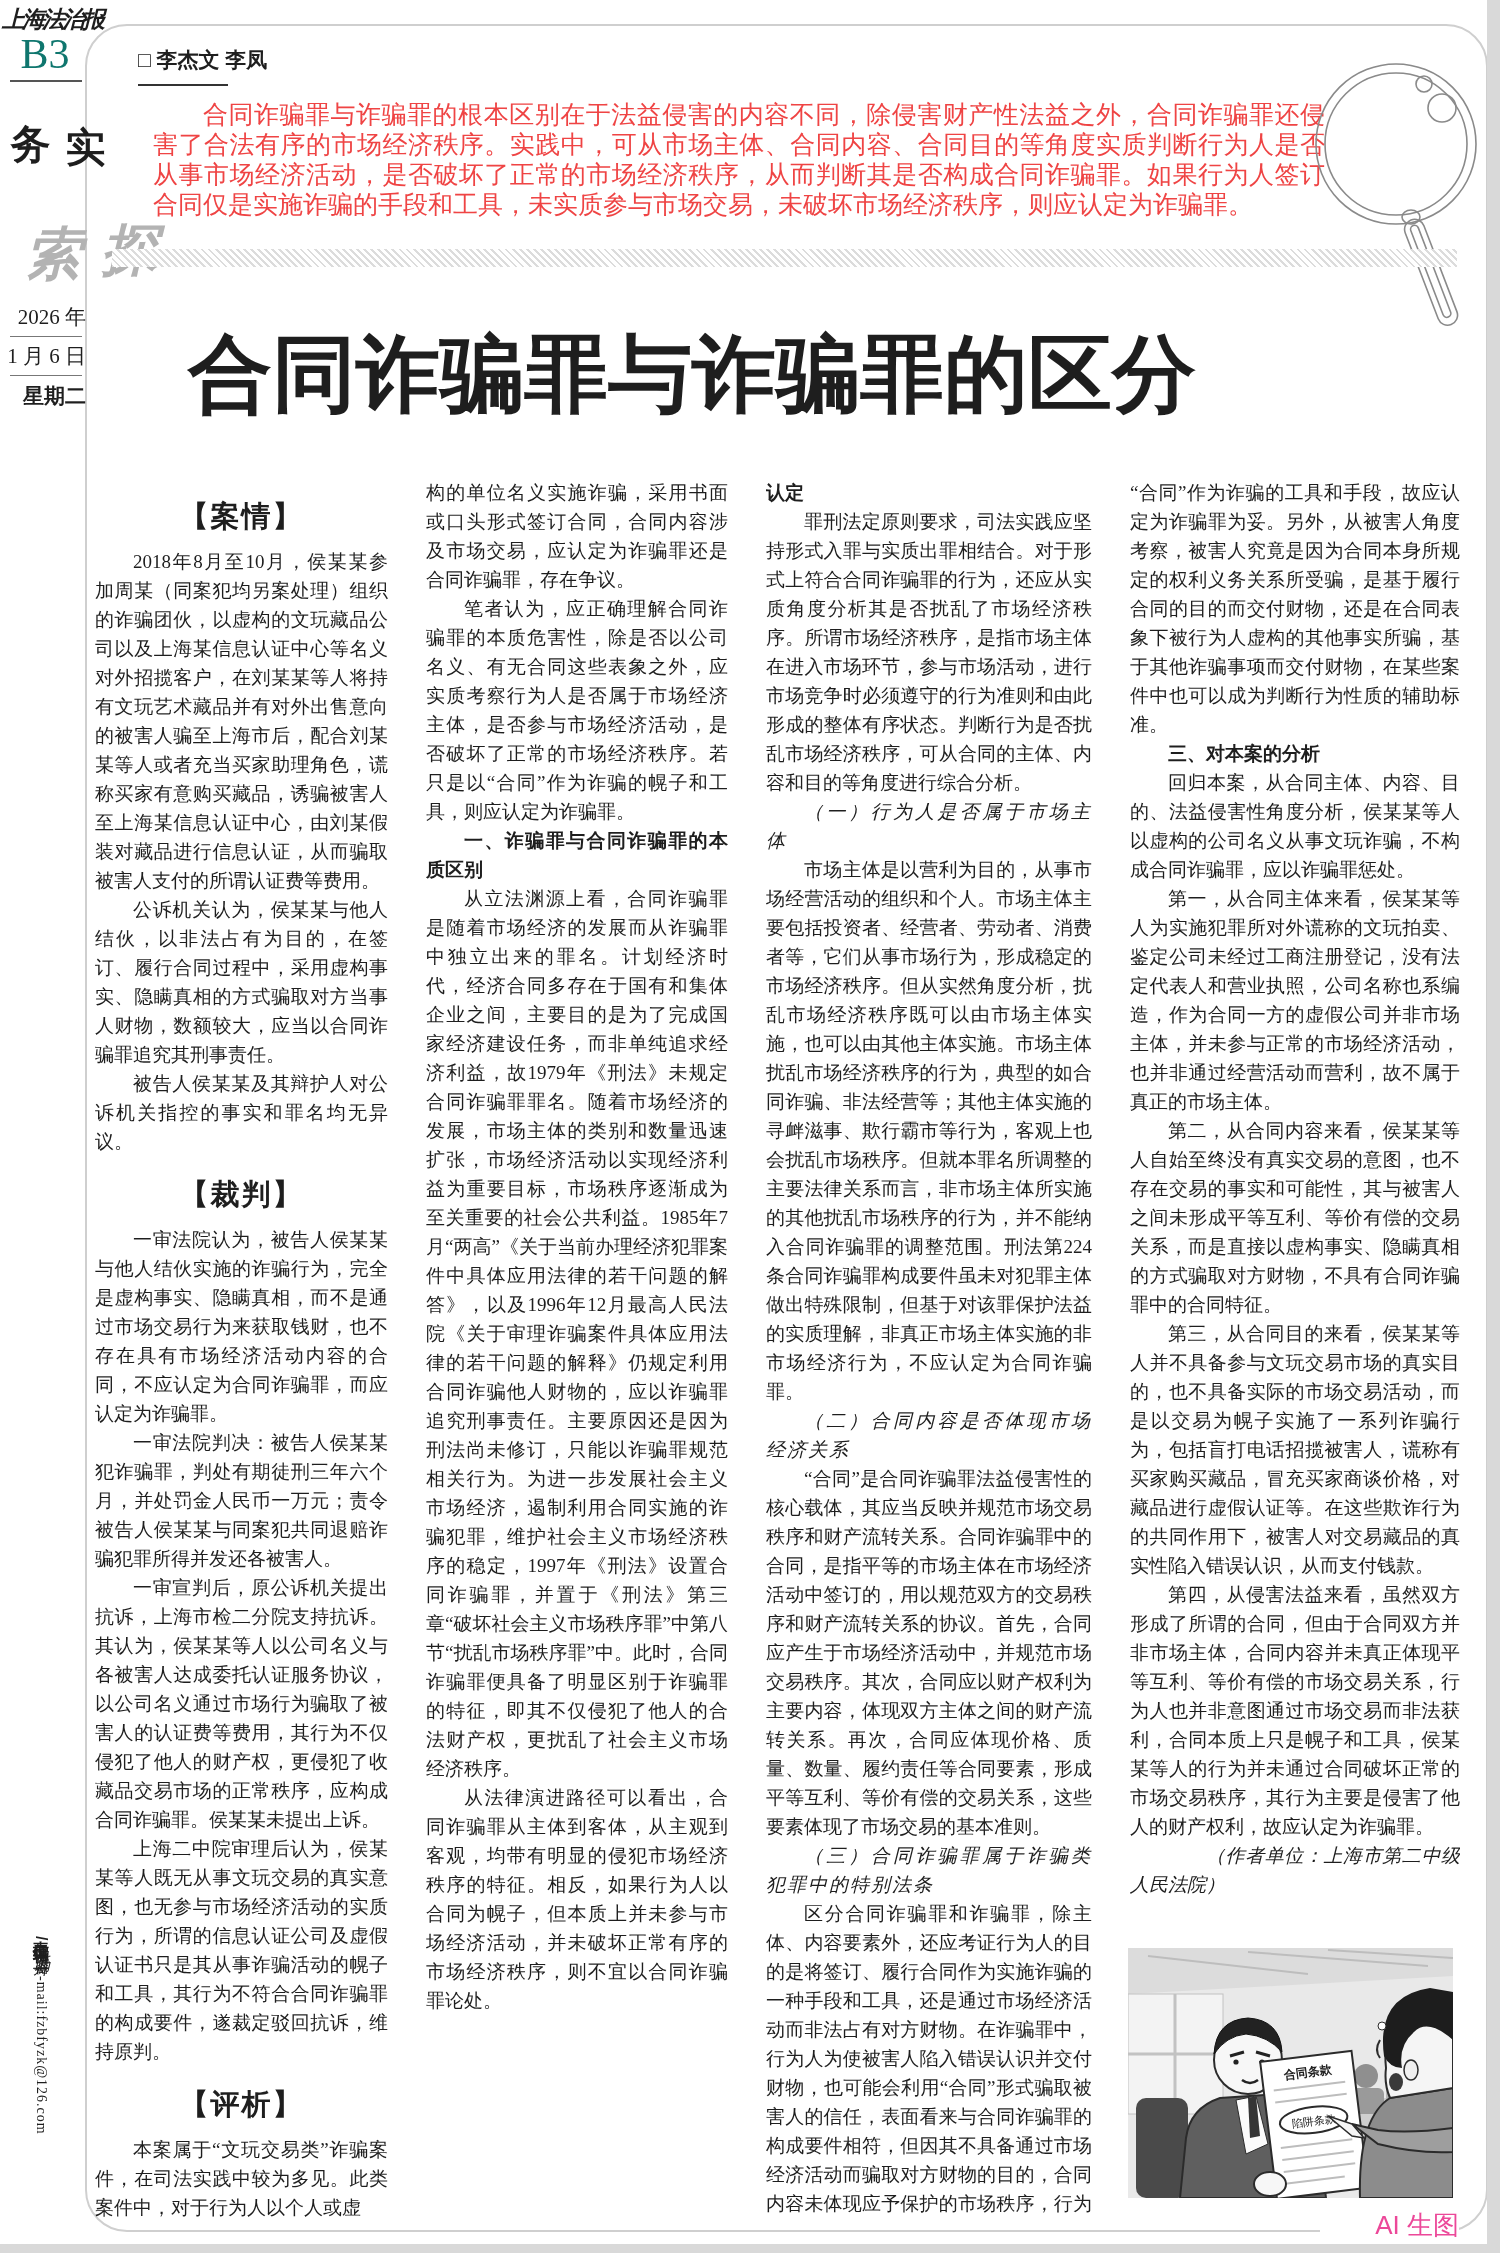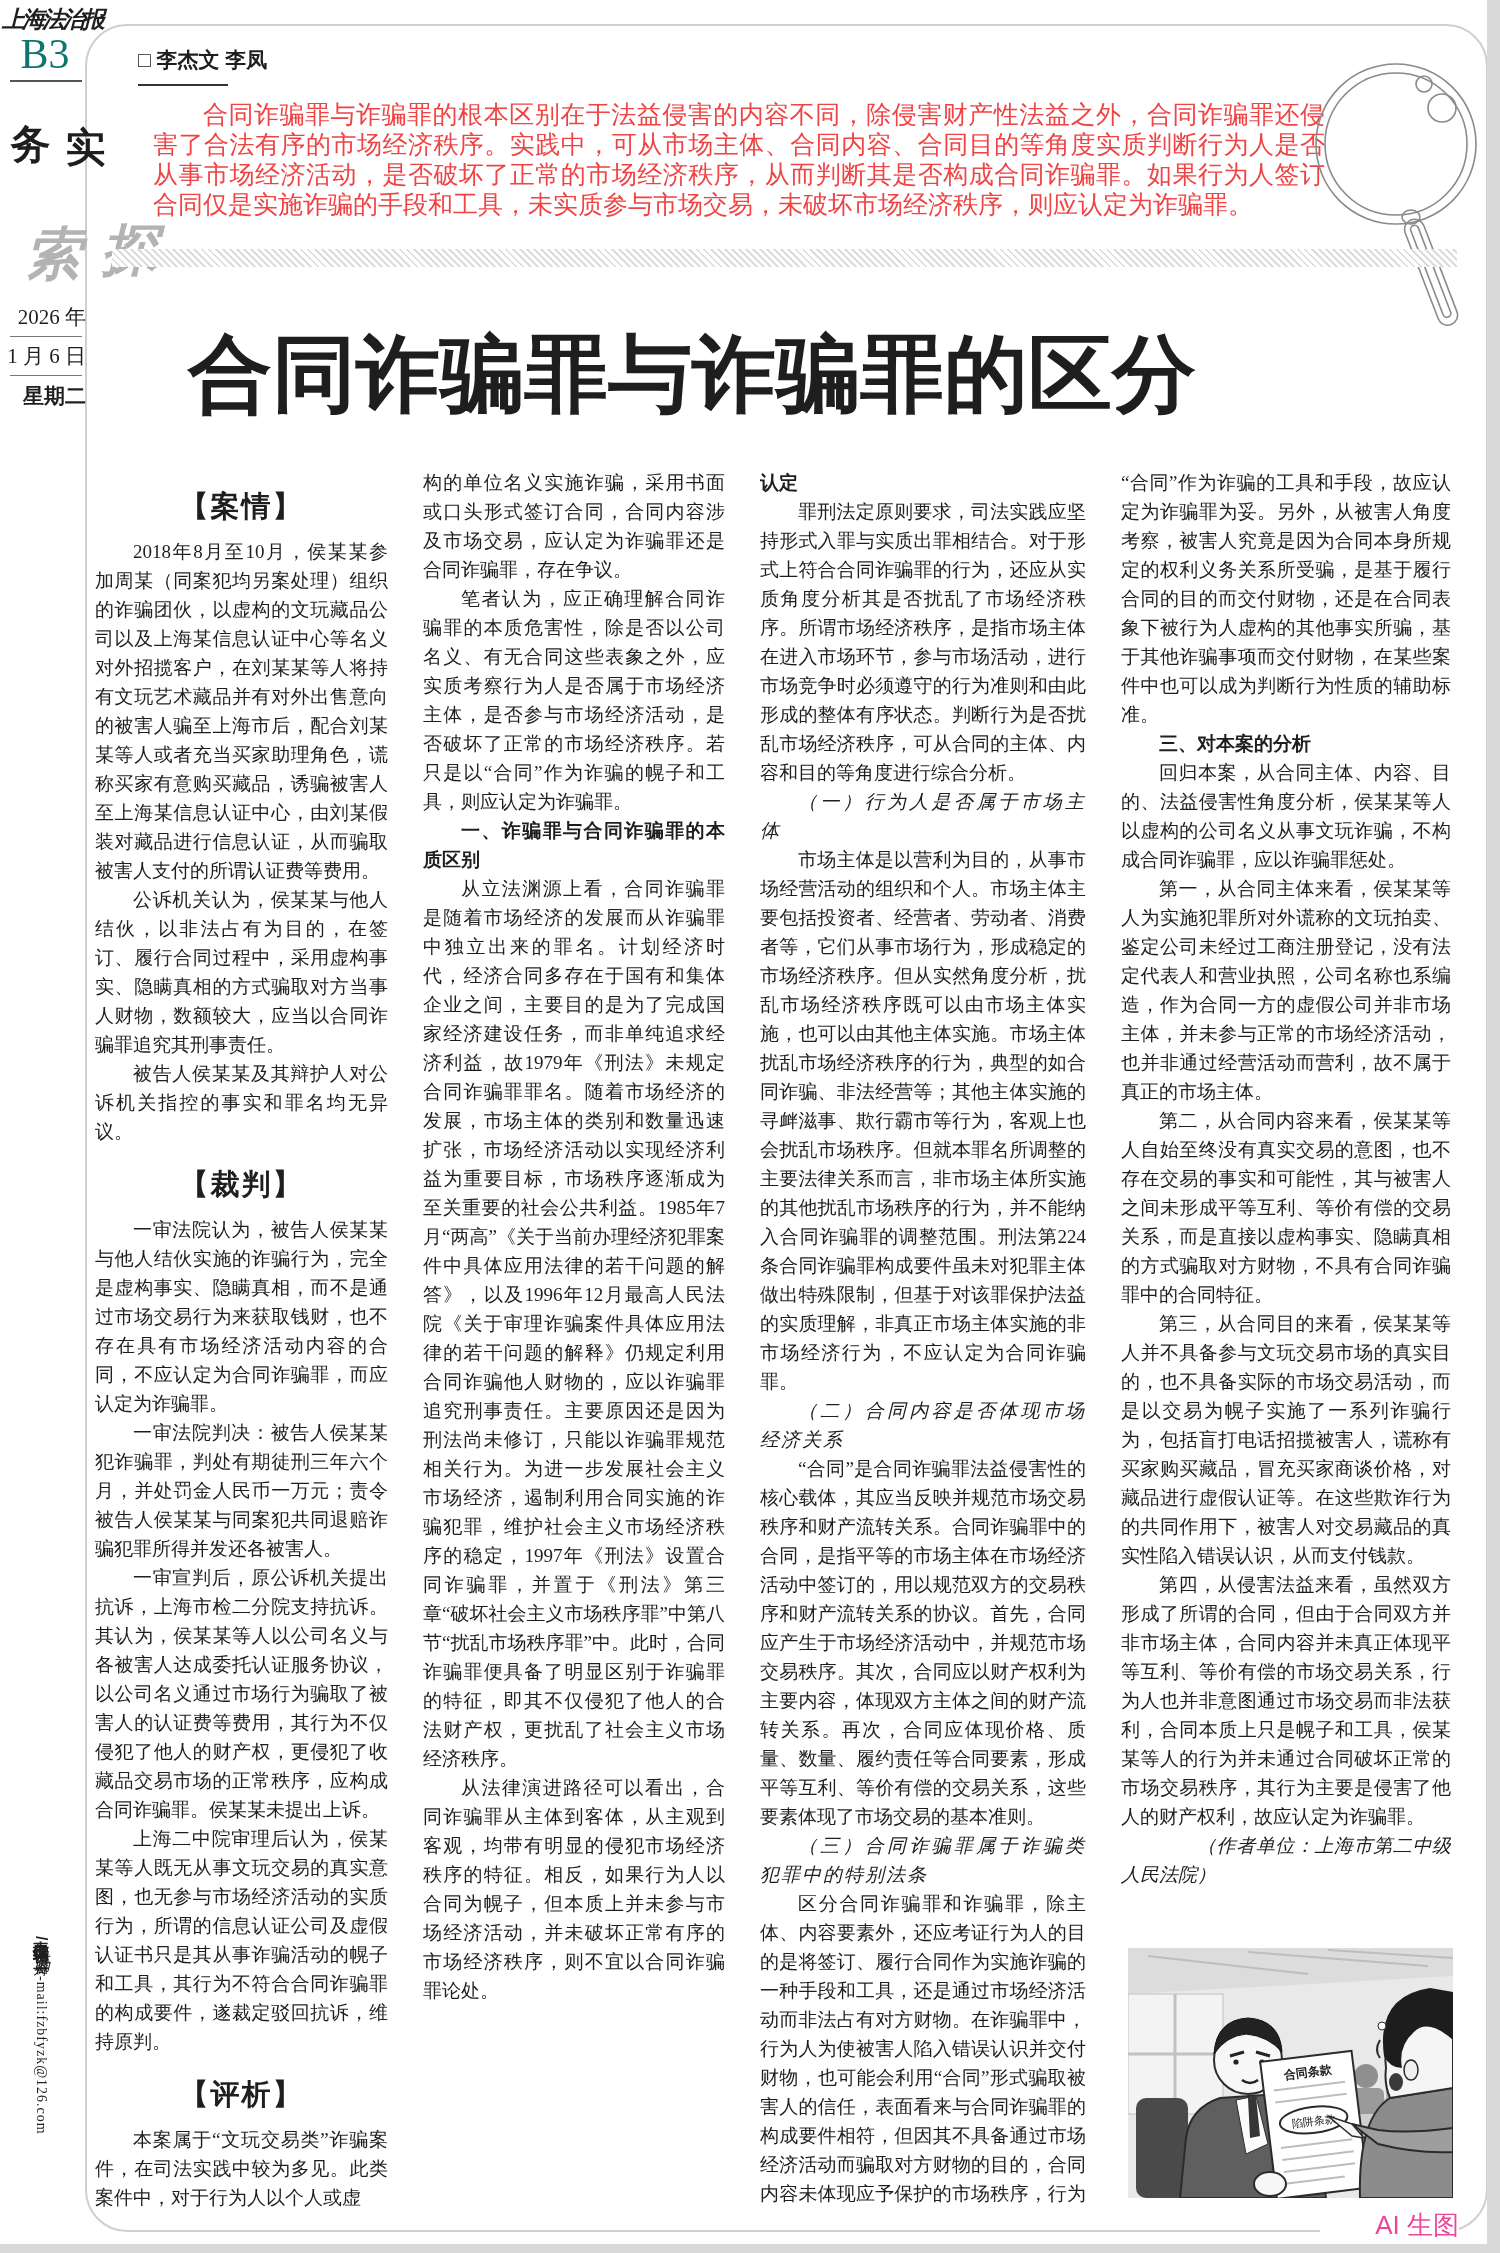--- a/index.html
+++ b/index.html
@@ -35,21 +35,21 @@
           font-family:"Liberation Sans","DejaVu Sans",sans-serif;}
   #byline-rule{position:absolute;left:138px;top:84px;width:90px;border-top:2px solid #333;z-index:5;}
   #abstract{position:absolute;left:153px;top:100px;width:1172px;font-size:25px;line-height:30px;
             text-indent:2em;text-align:justify;color:#ef4444;z-index:5;}
   #magnifier{position:absolute;left:1312px;top:44px;z-index:5;}
   #divider{position:absolute;left:112px;top:249px;width:1345px;height:18px;z-index:5;
            background:repeating-linear-gradient(45deg,#dcdcdc 0 2px,#ffffff 2px 5px);}
   #headline{position:absolute;left:188px;top:318px;width:1250px;font-size:84px;font-weight:900;
             letter-spacing:0px;white-space:nowrap;z-index:5;}
   
-  #columns{position:absolute;left:95px;top:468px;width:1365px;height:1740px;display:flex;gap:35px;z-index:5;}
+  #columns{position:absolute;left:95px;top:478px;width:1365px;height:1740px;display:flex;z-index:5;justify-content:space-between;}
   .col{height:1740px;overflow:hidden;font-size:19px;line-height:29px;}
   .col:nth-child(1){width:293px;}
   .col:nth-child(2){width:302px;}
   .col:nth-child(3){width:326px;}
   .col:nth-child(4){width:330px;}
   .blk-p{text-indent:2em;text-align:justify;margin:0;}
   .blk-p.cont{text-indent:0;}
   .blk-section{font-family:"Liberation Sans","DejaVu Sans",sans-serif;font-weight:bold;font-size:29px;
                text-align:center;margin:24px 0 16px;letter-spacing:2px;}
   .blk-bold{font-weight:bold;text-indent:2em;text-align:justify;margin:0;

